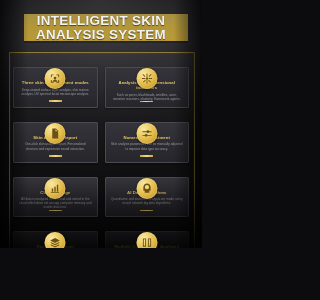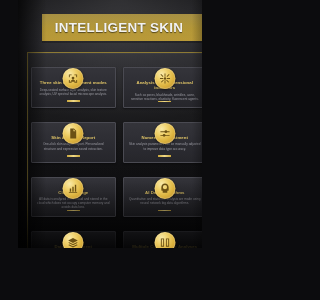--- a/index.html
+++ b/index.html
@@ -3,21 +3,21 @@
 <meta charset="utf-8">
 <style>
   html,body{margin:0;padding:0;background:#0c0c0e;}
   body{width:202px;height:300px;overflow:hidden;
        font-family:"Liberation Sans",sans-serif;
        -webkit-font-smoothing:antialiased;}
 
   .poster{position:relative;width:202px;height:248px;
           background:
             radial-gradient(ellipse 150% 70% at 50% 0%, #4a4a4e 0%, #2b2b2f 38%, #161618 70%, #0e0e10 100%);
-          overflow:hidden;margin-left:18px;}
+          overflow:hidden;}
 
   
   .vignette{position:absolute;inset:0;pointer-events:none;
             background:
               linear-gradient(90deg, rgba(0,0,0,.72) 0%, rgba(0,0,0,0) 14%, rgba(0,0,0,0) 86%, rgba(0,0,0,.72) 100%),
               linear-gradient(180deg, rgba(0,0,0,.35) 0%, rgba(0,0,0,0) 18%, rgba(0,0,0,0) 72%, rgba(0,0,0,.85) 100%);}
 
   
   .titlewrap{position:absolute;left:0;right:0;top:11px;height:34px;
              display:flex;flex-direction:column;align-items:center;justify-content:center;}
@@ -74,20 +74,21 @@
 </style>
 </head>
 <body>
 
 <div class="poster">
 
   <div class="titlewrap">
     <div class="band"></div>
     <div class="title">
       <span>INTELLIGENT SKIN</span>
+      <span>ANALYSIS SYSTEM</span>
     </div>
   </div>
 
   <div class="frame"></div>
 
   <div class="grid">
 
     <div class="cell">
       <div class="card">
         <div class="coin">

